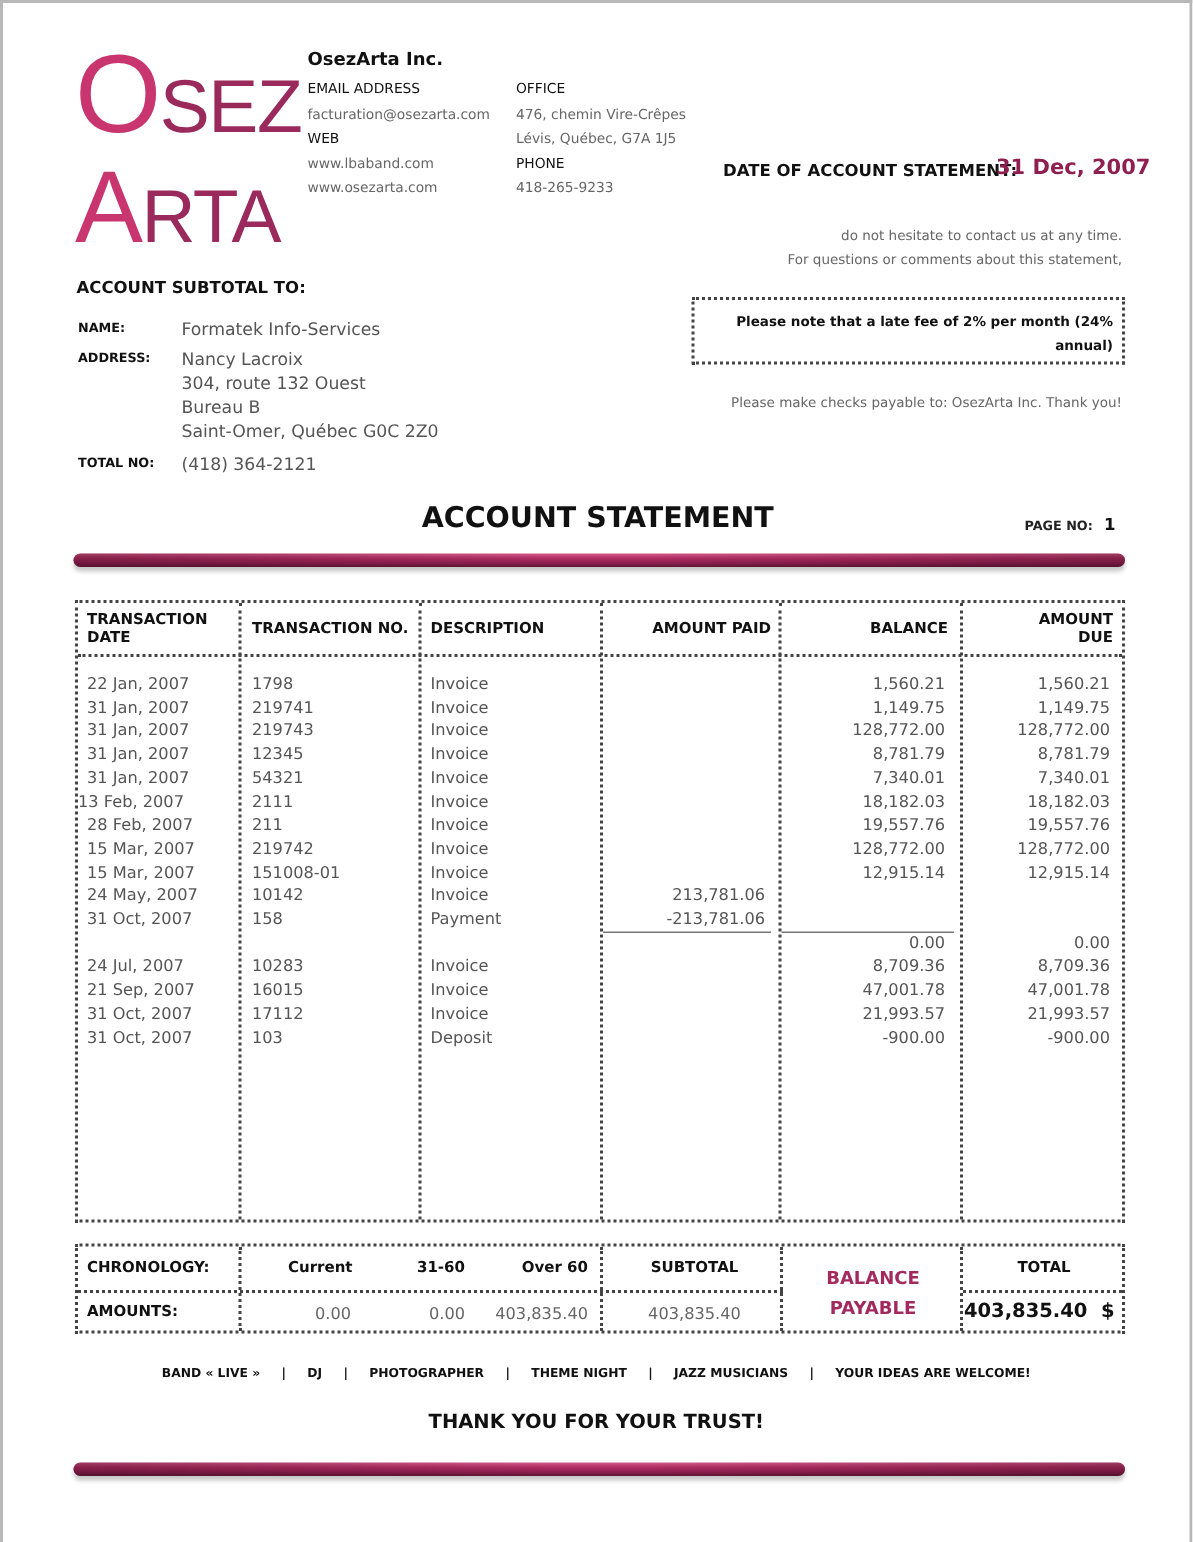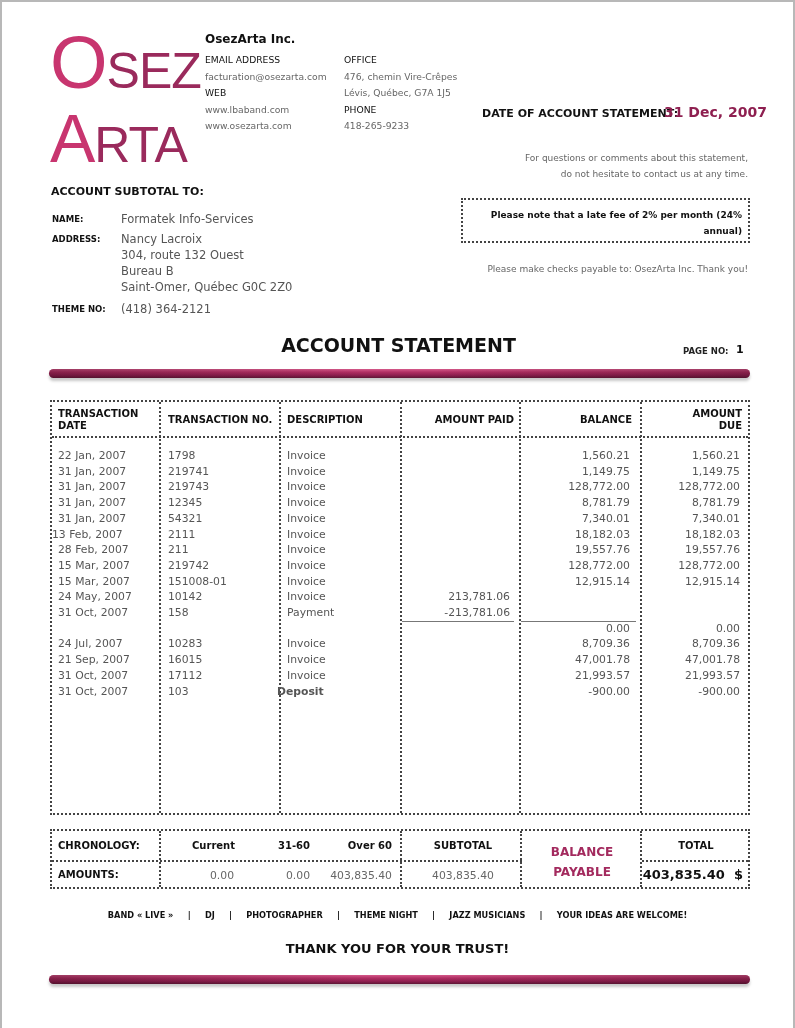--- a/index.html
+++ b/index.html
@@ -112,40 +112,40 @@
   <div class="val">476, chemin Vire-Crêpes</div>
   <div class="val">Lévis, Québec, G7A 1J5</div>
   <div class="lbl">PHONE</div>
   <div class="val">418-265-9233</div>
 </div>
 
 <div class="abs stmt-date-label">DATE OF ACCOUNT STATEMENT:</div>
 <div class="abs stmt-date-value">31 Dec, 2007</div>
 
 <div class="abs questions">
+  <div>do not hesitate to contact us at any time.</div>
   <div>For questions or comments about this statement,</div>
-  <div>do not hesitate to contact us at any time.</div>
 </div>
 
 <div class="abs late-box">
   <div>Please note that a late fee of 2% per month (24% annual)</div>
 </div>
 <div class="abs checks">Please make checks payable to: OsezArta Inc. Thank you!</div>
 
 <div class="abs to-title">ACCOUNT SUBTOTAL TO:</div>
 <div class="abs field-label" style="top:214px;">NAME:</div>
 <div class="abs field-value" style="top:211px;">Formatek Info-Services</div>
 <div class="abs field-label" style="top:234px;">ADDRESS:</div>
 <div class="abs field-value" style="top:231px;">
   <div>Nancy Lacroix</div>
   <div>304, route 132 Ouest</div>
   <div>Bureau B</div>
   <div>Saint-Omer, Québec G0C 2Z0</div>
 </div>
-<div class="abs field-label" style="top:304px;">THEME NO:</div>
+<div class="abs field-label" style="top:304px;">TOTAL NO:</div>
 <div class="abs field-value" style="top:301px;">(418) 364-2121</div>
 
 <div class="abs doc-title"><span>ACCOUNT STATEMENT</span></div>
 <div class="abs page-no-label">PAGE NO:</div>
 <div class="abs page-no-value">1</div>
 
 <div class="abs bar" style="top:369px;"></div>
 
 <div class="abs tx-table">
   <div class="tx-col" style="left:0; width:109px;"></div>
@@ -285,21 +285,21 @@
         <div class="td" style="left:6px;top:266.79999999999995px;">31 Oct, 2007</div>
         <div class="td" style="left:116px;top:266.79999999999995px;">17112</div>
         <div class="td" style="left:235px;top:266.79999999999995px;">Invoice</div>
         <div class="td" style="right:238px;top:266.79999999999995px;"></div>
         <div class="td" style="right:118px;top:266.79999999999995px;">21,993.57</div>
         <div class="td" style="right:8px;top:266.79999999999995px;">21,993.57</div>
       </div>
       <div>
         <div class="td" style="left:6px;top:282.5px;">31 Oct, 2007</div>
         <div class="td" style="left:116px;top:282.5px;">103</div>
-        <div class="td" style="left:225px;top:282.5px;font-weight:bold;">Deposit</div>
+        <div class="td" style="left:235px;top:282.5px;">Deposit</div>
         <div class="td" style="right:238px;top:282.5px;"></div>
         <div class="td" style="right:118px;top:282.5px;">-900.00</div>
         <div class="td" style="right:8px;top:282.5px;">-900.00</div>
       </div>
     </div>
   <div class="rule" style="left:350px; width:112px; top:219px;"></div>
   <div class="rule" style="left:469px; width:115px; top:219px;"></div>
 </div>
 
 <div class="abs sum-table">

